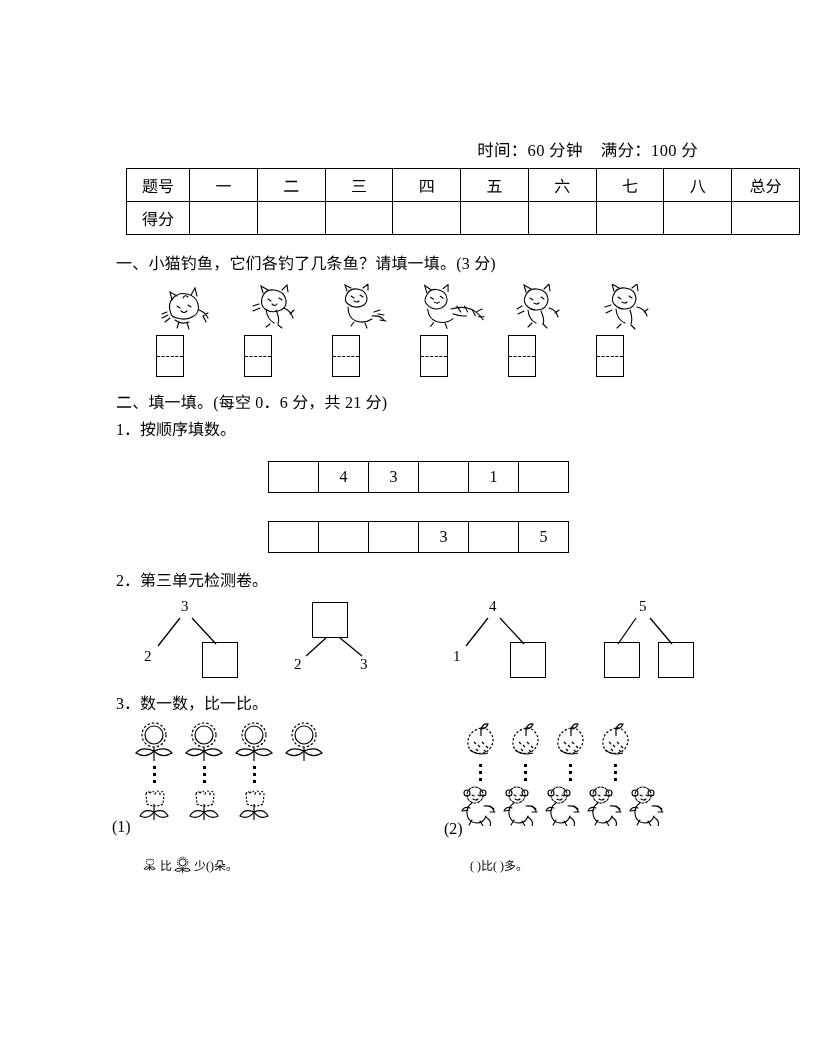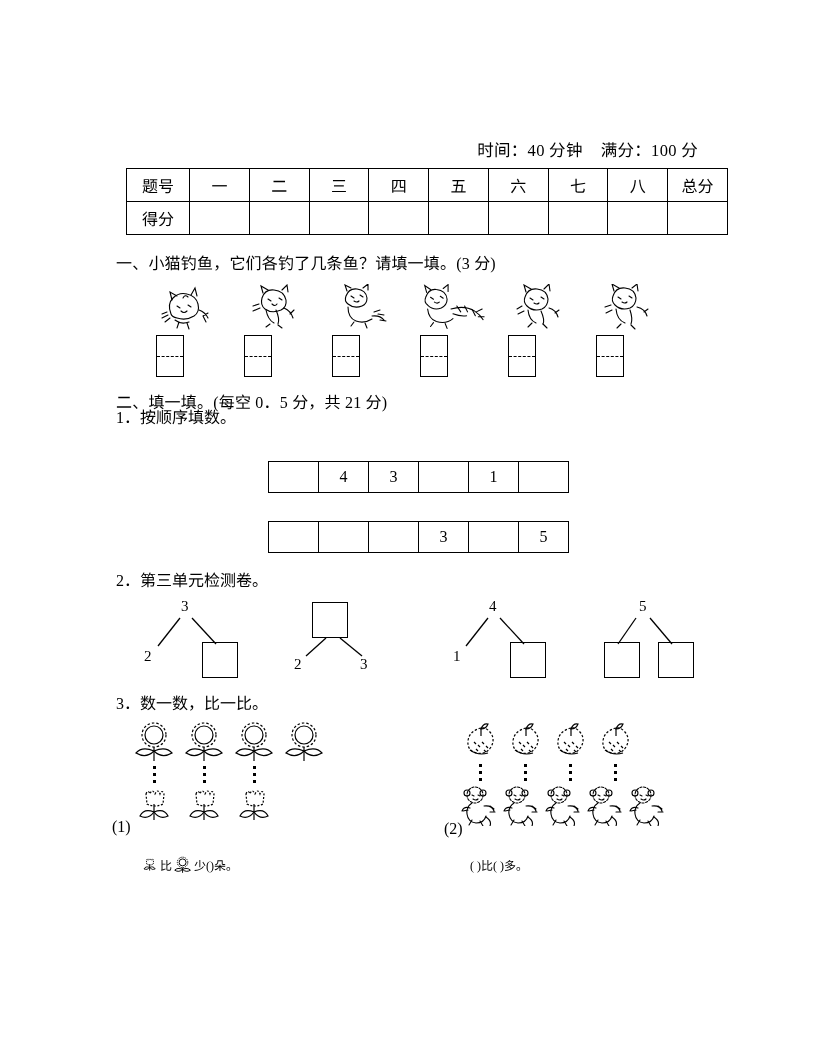--- a/index.html
+++ b/index.html
@@ -44,21 +44,21 @@
     white-space: nowrap;
     letter-spacing: 0.3px;
   }
   .meta-gap { display: inline-block; width: 18px; }
 
   
   .score-table {
     position: absolute;
     left: 126px; top: 168px;
     border-collapse: collapse;
-    width: 602px;
+    width: 674px;
     table-layout: fixed;
   }
   .score-table td {
     border: 1px solid #000;
     height: 32px;
     text-align: center;
     vertical-align: middle;
     font-size: 16px;
     padding: 0;
   }
@@ -140,21 +140,21 @@
   .ans-line { position: absolute; font-size: 12px; white-space: nowrap; }
   .inline-ico { vertical-align: middle; display: inline-block; }
 </style>
 </head>
 <body>
 
 <div class="page">
 
 
   <div class="meta-line">
-    <span>时间：40 分钟</span><span class="meta-gap"></span><span>满分：100 分</span>
+    <span>时间：60 分钟</span><span class="meta-gap"></span><span>满分：100 分</span>
   </div>
 
   <table class="score-table">
     <tbody>
         <tr>
       <td class="label-cell">题号</td>
       <td>一</td>
       <td>二</td>
       <td>三</td>
       <td>四</td>
@@ -294,23 +294,23 @@
             <path d="M23 40 l-4 4 M33 41 l4 4"></path>
             <path d="M39 23 q8 2 10 9 M46 28 l4 -3"></path>
             <path d="M13 21 l-6 2 M14 26 l-6 3"></path>
           </g>
         </svg>
       </div>
       <div class="write-box"></div>
     </div>
   </div>
 
-  <div class="sec-head" style="left:116px; top:389px;">二、填一填。(每空 0．5 分，共 21 分)</div>
-
-  <div class="sub-head" style="left:116px; top:404px;">
+  <div class="sec-head" style="left:116px; top:389px;">二、填一填。(每空 0．6 分，共 21 分)</div>
+
+  <div class="sub-head" style="left:116px; top:416px;">
     <span>1．</span><span>按顺序填数。</span>
   </div>
 
   <table class="strip" style="left:268px; top:461px;">
     <tbody>
         <tr>
       <td></td>
       <td>4</td>
       <td>3</td>
       <td></td>

